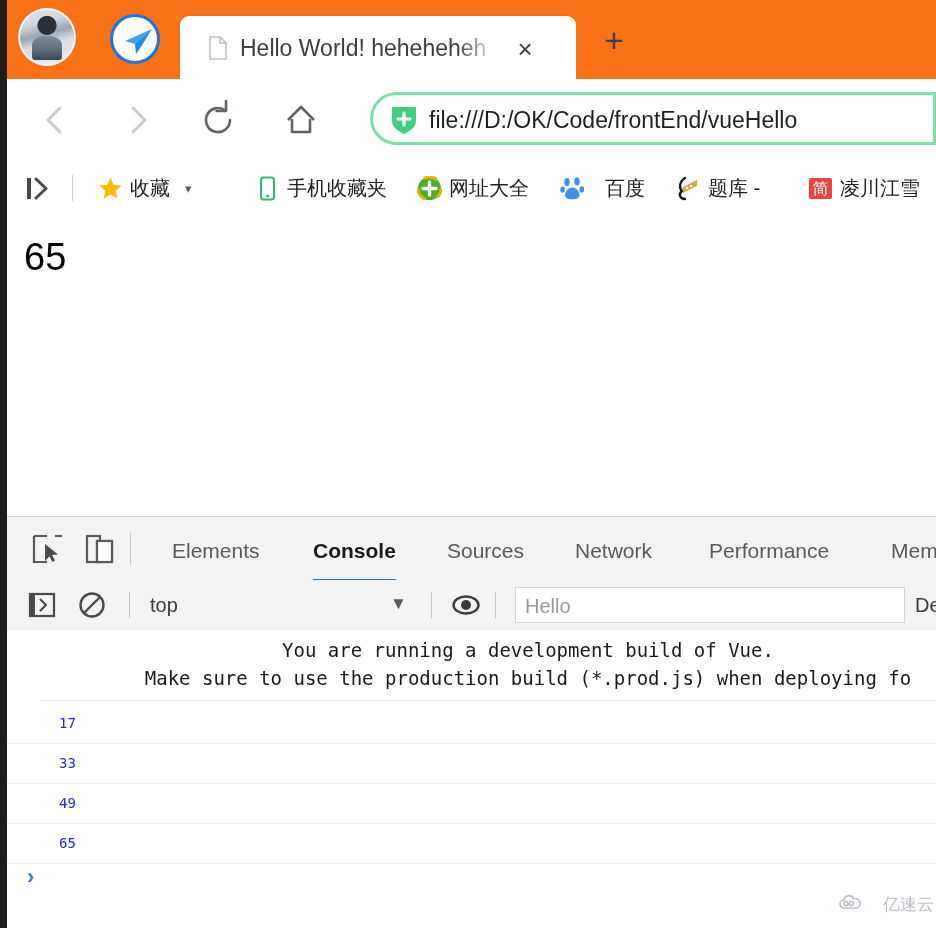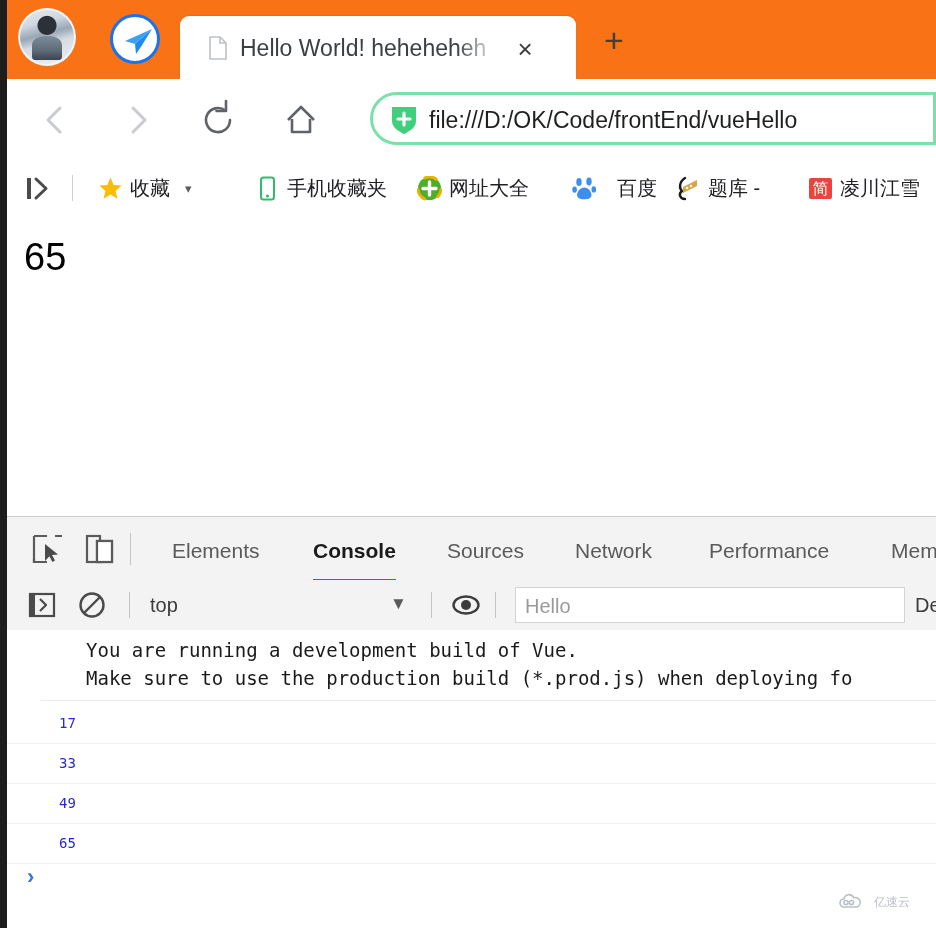--- a/index.html
+++ b/index.html
@@ -210,20 +210,21 @@
     font-family: "Liberation Sans", sans-serif;
   }
 
   
   .devtools {
     position: absolute;
     left: 7px; top: 516px;
     width: 929px; height: 412px;
     background: #c2410c;
     border-top: 1px solid #cdcdcd;
+    text-align: center;
   }
   .dt-tabbar {
     position: absolute;
     left: 0; top: 0;
     width: 929px; height: 63px;
     background: #f3f3f3;
     border-bottom: 1px solid #cdcdcd;
   }
   .dt-icon-btn {
     position: absolute;
@@ -354,23 +355,23 @@
     color: #3575d3;
     font-family: "Liberation Sans", sans-serif;
     font-weight: bold;
   }
 
   .watermark {
     position: absolute;
     left: 838px; top: 893px;
     display: flex;
     align-items: center;
-    gap: 12px;
+    gap: 21px;
     color: #b9bfc8;
-    font-size: 12px;
+    font-size: 17px;
     white-space: nowrap;
   }
 </style>
 </head>
 <body>
 
 <div id="app">
 
   <div class="tabstrip">
 
@@ -465,21 +466,21 @@
       <span class="bm-ico">
         <svg width="25" height="25" viewBox="0 0 25 25" aria-hidden="true">
           <circle cx="12.5" cy="12.5" r="11.5" fill="#4caf27"></circle>
           <circle cx="12.5" cy="12.5" r="11.5" fill="none" stroke="#e8b400" stroke-width="3" stroke-dasharray="14 12" stroke-dashoffset="4"></circle>
           <path d="M12.5 6 v13 M6 12.5 h13" stroke="#ffffff" stroke-width="3.4" stroke-linecap="round"></path>
         </svg>
       </span>
       <span>网址大全</span>
     </div>
 
-    <div class="bm" style="left:572px;gap:20px;">
+    <div class="bm" style="left:560px;gap:20px;">
       <span class="bm-ico">
         <svg width="25" height="25" viewBox="0 0 25 25" aria-hidden="true">
           <ellipse cx="7" cy="6" rx="2.7" ry="4" fill="#3c8ff0"></ellipse>
           <ellipse cx="17" cy="5.6" rx="2.7" ry="4" fill="#3c8ff0"></ellipse>
           <ellipse cx="2.6" cy="13.6" rx="2.3" ry="3.2" fill="#3c8ff0"></ellipse>
           <ellipse cx="21.8" cy="13.4" rx="2.3" ry="3.2" fill="#3c8ff0"></ellipse>
           <path d="M12.3 11.5 c4 0 7.2 4.2 7.2 7.4 c0 2.6 -2.4 4.3 -7.2 4.3 c-4.8 0 -7.2 -1.7 -7.2 -4.3 c0 -3.2 3.2 -7.4 7.2 -7.4 z" fill="#3c8ff0"></path>
         </svg>
       </span>
       <span>百度</span>

